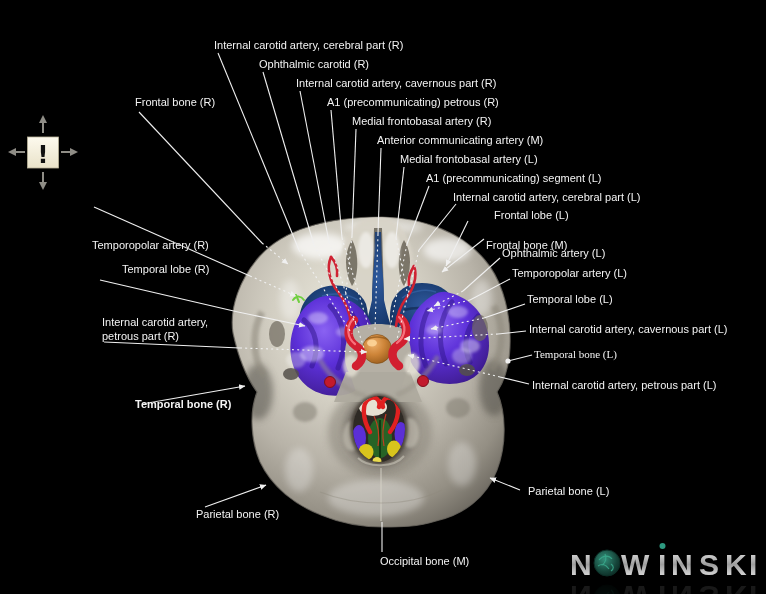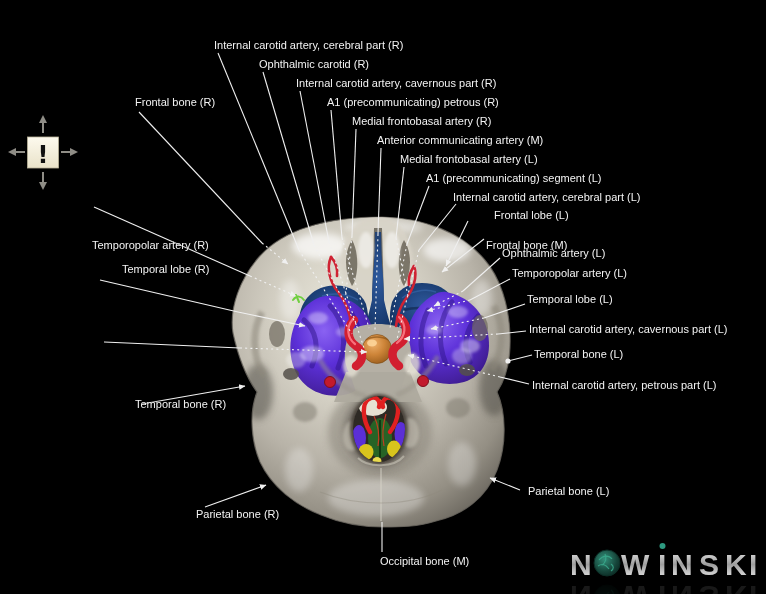--- a/index.html
+++ b/index.html
@@ -284,24 +284,26 @@
       <div class="anno" style="left: 400px; top: 153px;">Medial frontobasal artery (L)</div>
       <div class="anno" style="left: 377px; top: 134px;">Anterior communicating artery (M)</div>
       <div class="anno" style="left: 426px; top: 172px;">A1 (precommunicating) segment (L)</div>
       <div class="anno" style="left: 453px; top: 191px;">Internal carotid artery, cerebral part (L)</div>
       <div class="anno" style="left: 470px; top: 209px; padding-left: 24px;">Frontal lobe (L)</div>
       <div class="anno" style="left: 486px; top: 227px; margin-top: 12px;">Frontal bone (M)</div>
       <div class="anno" style="left: 502px; top: 247px;">Ophthalmic artery (L)</div>
       <div class="anno" style="left: 512px; top: 267px;">Temporopolar artery (L)</div>
       <div class="anno" style="left: 527px; top: 293px;">Temporal lobe (L)</div>
       <div class="anno" style="left: 529px; top: 323px;">Internal carotid artery, cavernous part (L)</div>
-      <div class="anno" style="left: 534px; top: 348px;">Temporal bone (L)</div>
+      <div class="anno" style="left: 534px; top: 348px; font-family: Liberation Serif, serif;">Temporal bone (L)</div>
       <div class="anno" style="left: 532px; top: 379px;">Internal carotid artery, petrous part (L)</div>
       <div class="anno" style="left: 522px; top: 485px; padding-left: 6px;">Parietal bone (L)</div>
       <div class="anno" style="left: 380px; top: 555px;">Occipital bone (M)</div>
       <div class="anno" style="left: 196px; top: 508px;">Parietal bone (R)</div>
-      <div class="anno" style="left: 135px; top: 398px;">Temporal bone (R)</div>
+      <div class="anno" style="left: 135px; top: 398px; font-weight: bold;">Temporal bone (R)</div>
+      <div class="anno" style="left: 102px; top: 316px;">Internal carotid artery,
+petrous part (R)</div>
       <div class="anno" style="left: 98px; top: 263px; margin-left: 24px;">Temporal lobe (R)</div>
       <div class="anno" style="left: 92px; top: 191px; margin-top: 48px;">Temporopolar artery (R)</div>
       <div class="anno" style="left: 135px; top: 96px;">Frontal bone (R)</div>
     </div>
 
 </div>
 
 </body></html>

